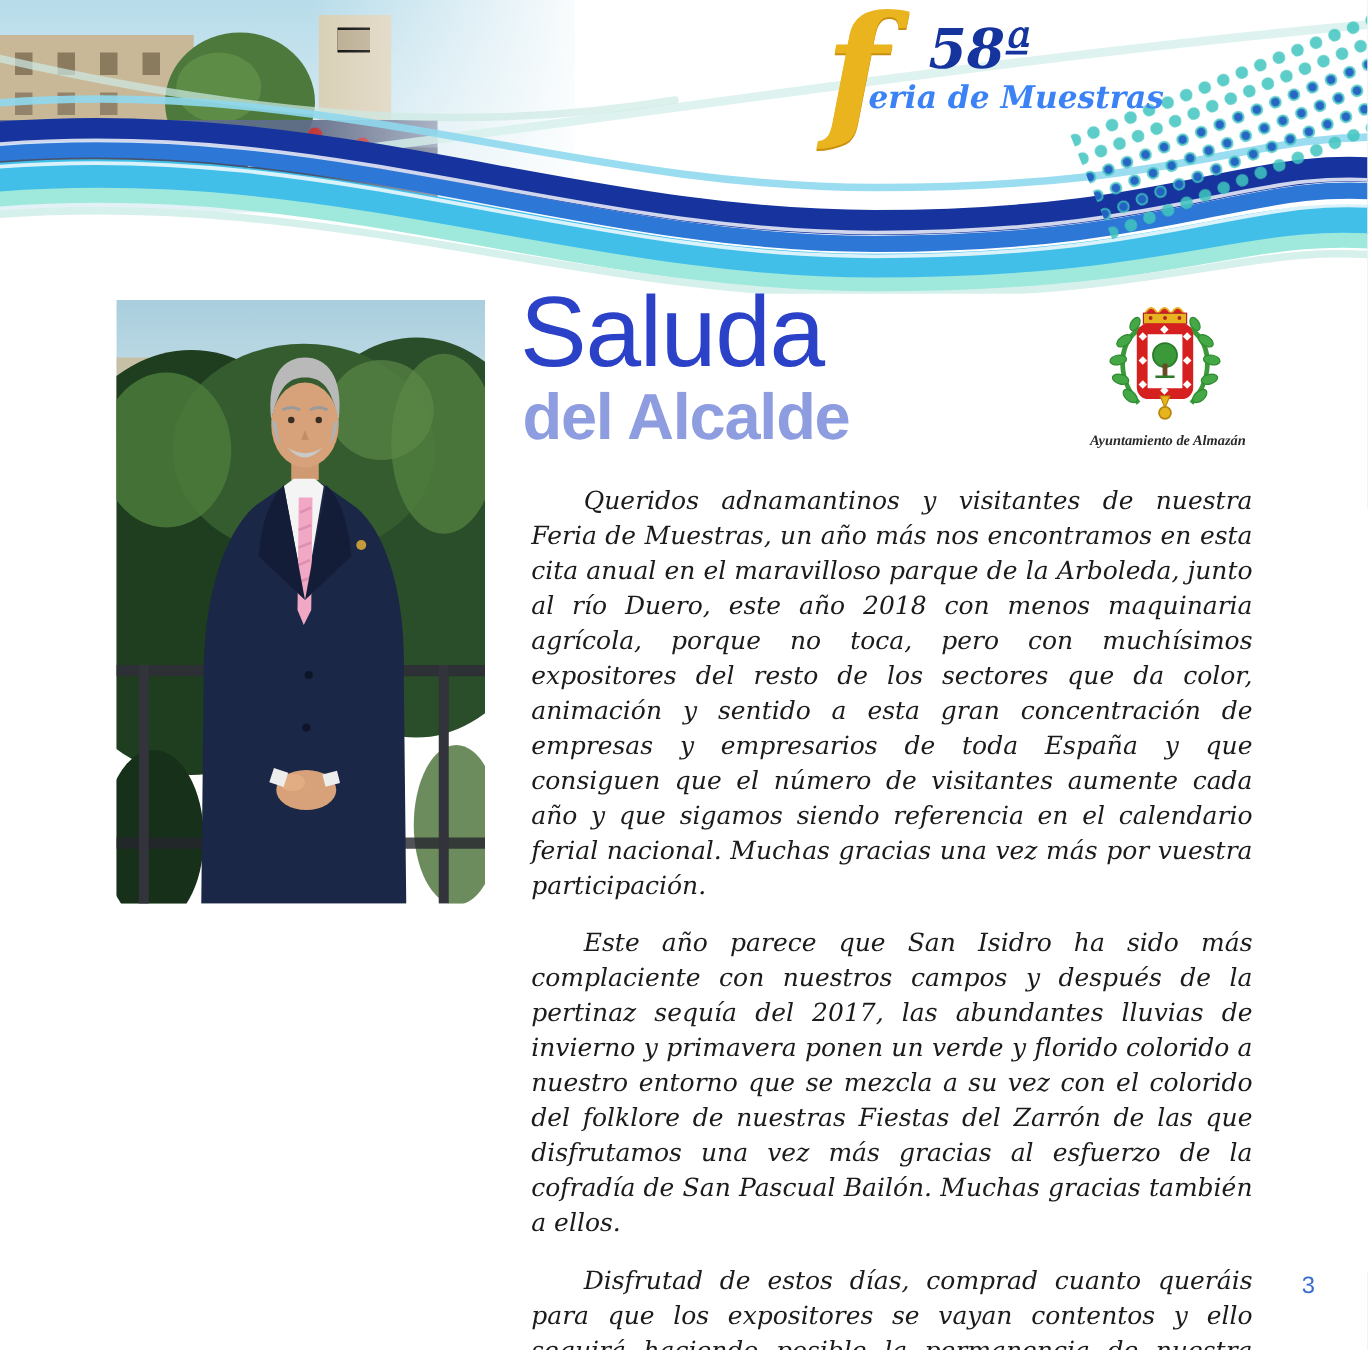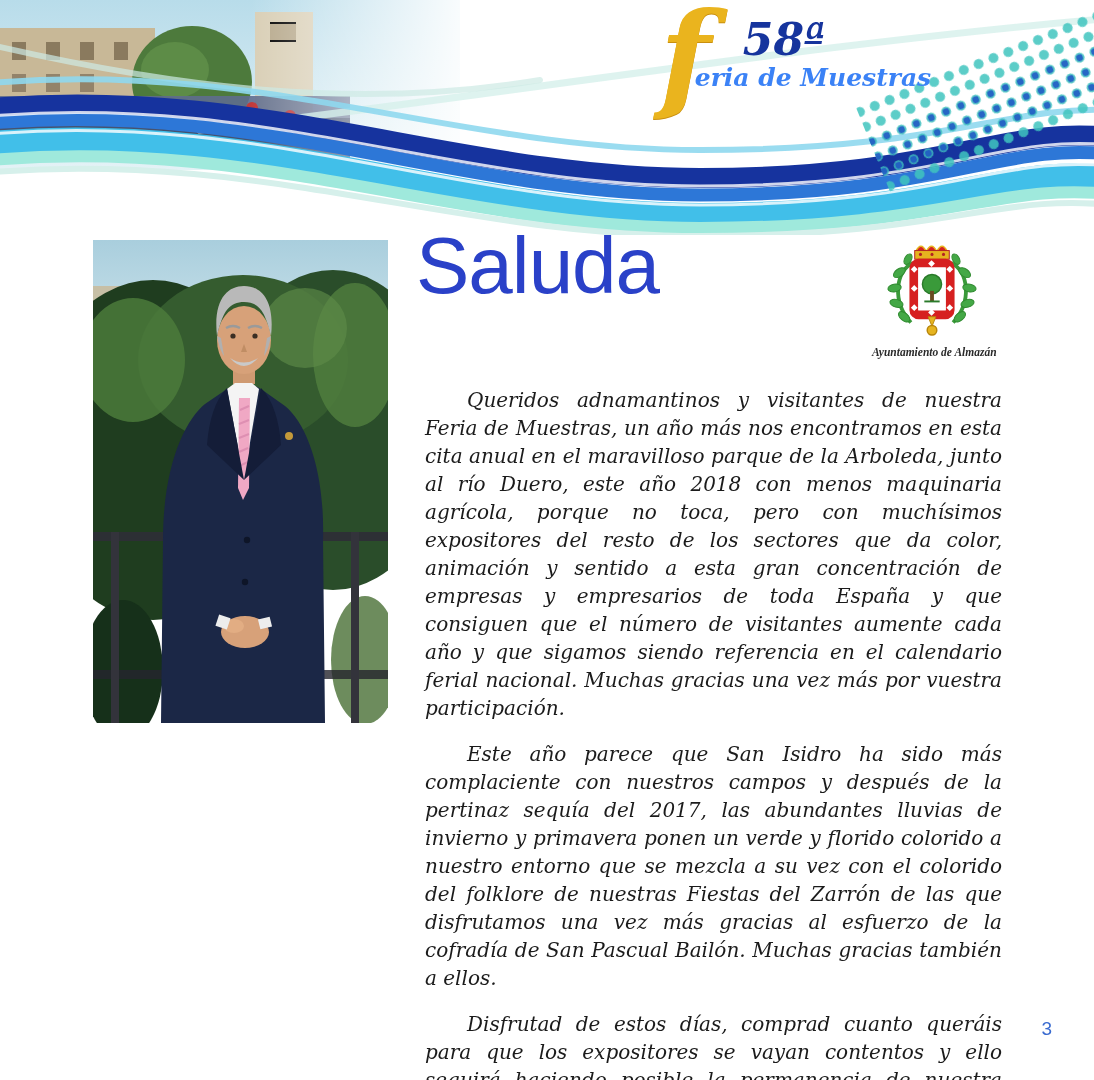--- a/index.html
+++ b/index.html
@@ -182,20 +182,21 @@
         <rect x="124" y="376" width="12" height="12" fill="#ededed" transform="rotate(18 130 382)"></rect>
         <rect x="166" y="378" width="12" height="10" fill="#ededed" transform="rotate(-14 172 383)"></rect>
         <circle cx="154" cy="300" r="3.2" fill="#0e1528"></circle>
         <circle cx="152" cy="342" r="3.2" fill="#0e1528"></circle>
       </g>
     </svg>
   </div>
 
   <div class="title-block">
     <h1 class="title-line1">Saluda</h1>
+    <h2 class="title-line2">del Alcalde</h2>
   </div>
 
   <div class="crest">
     <svg width="96" height="100" viewBox="0 0 100 104">
 
       <g fill="#44a846" stroke="#2f8a2f" stroke-width="1">
         <path d="M30,26 C12,34 8,66 28,88" fill="none" stroke="#3a9a3a" stroke-width="4"></path>
         <path d="M70,26 C88,34 92,66 72,88" fill="none" stroke="#3a9a3a" stroke-width="4"></path>
         <ellipse cx="16" cy="36" rx="7" ry="4" transform="rotate(-35 16 36)"></ellipse>
         <ellipse cx="11" cy="52" rx="7" ry="4" transform="rotate(-10 11 52)"></ellipse>

